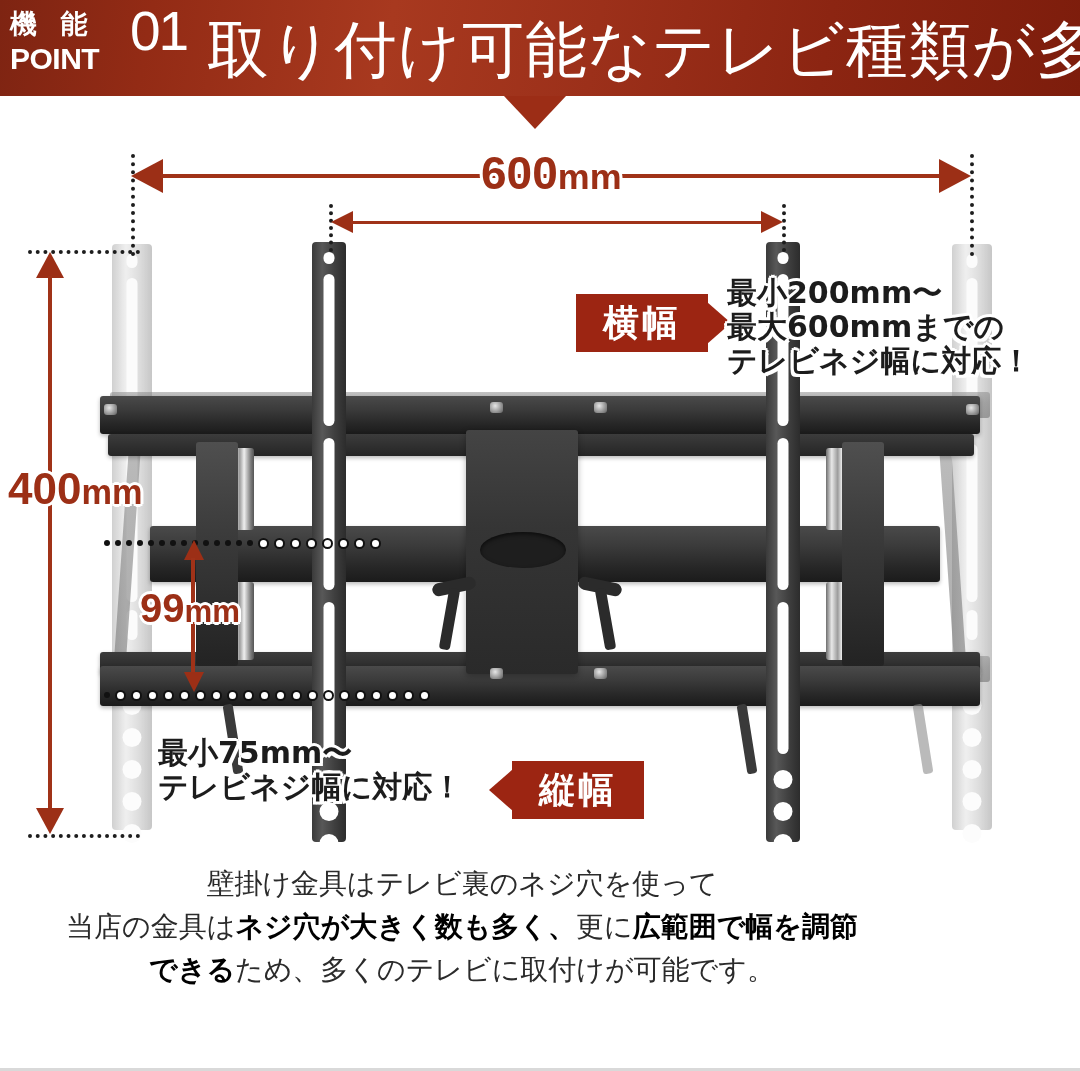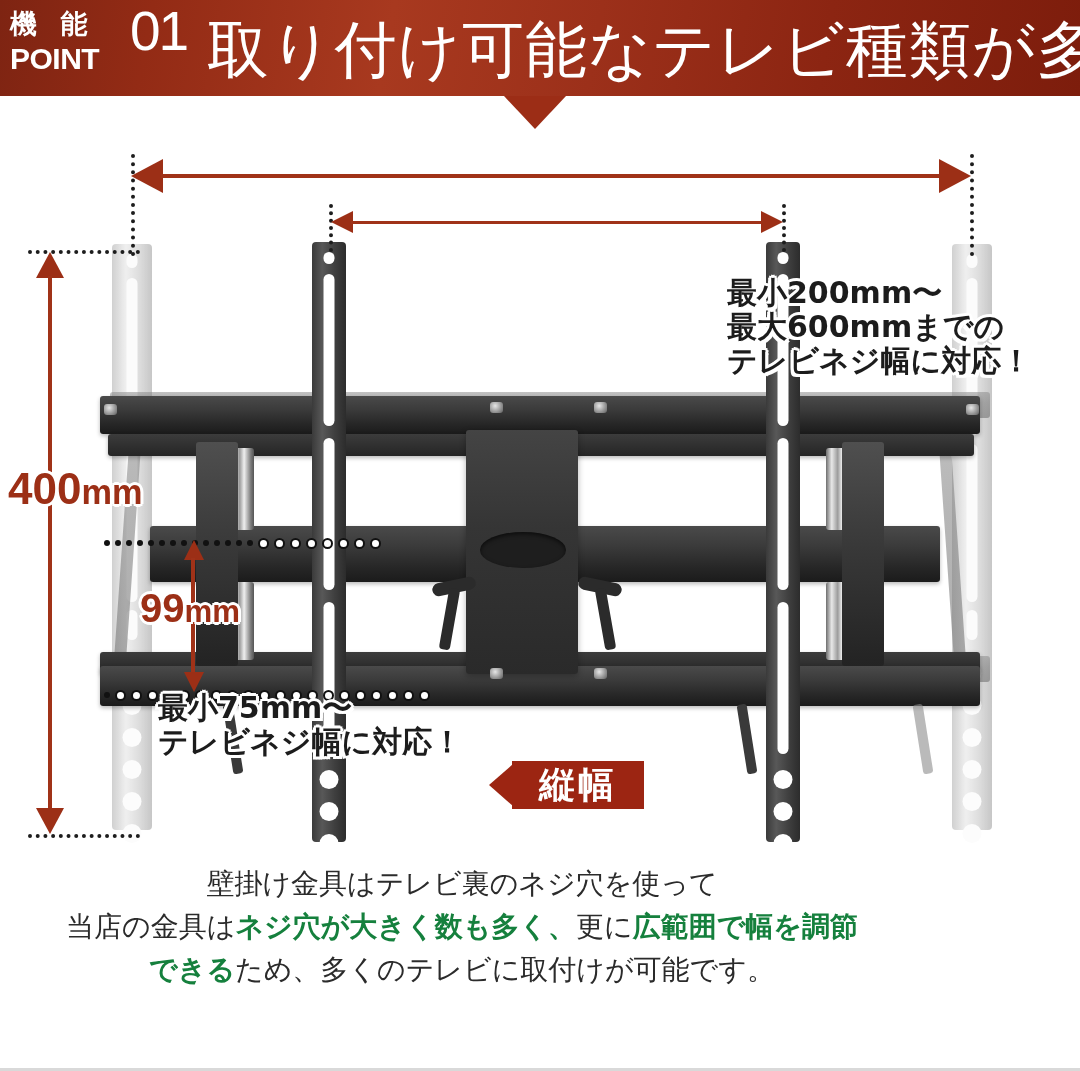--- a/index.html
+++ b/index.html
@@ -234,21 +234,21 @@
 
   
   .para{
     position:absolute;left:0;top:862px;width:924px;
     text-align:center;
     font-family:Liberation Sans, sans-serif;
     font-size:28px;line-height:43px;color:#2b2b2b;
     font-weight:400;
   }
   .para .line{display:block;white-space:nowrap;}
-  .para .hl{color:#15803d;font-weight:700;}
+  .para .hl{color:#000000;font-weight:700;}
 </style>
 </head>
 <body>
 
 <div id="page">
 
   <div class="banner">
     <div class="point-block">
       <div class="point-kinou">機 能</div>
       <div class="point-word">POINT</div>
@@ -348,20 +348,23 @@
     <div class="hw" style="left:918px;top:608px;width:10px;height:70px;background:#8c8c8c;opacity:.6;transform:rotate(-9deg);border-radius:3px;"></div>
 
     <div class="vdots" style="left:131px;top:58px;height:102px;"></div>
     <div class="vdots" style="left:970px;top:58px;height:102px;"></div>
 
     <div class="arrow-h" style="left:131px;top:80px;width:840px;">
       <div class="ahead left" style="left:0;top:-17px;"></div>
       <div class="shaft" style="left:30px;width:780px;top:-2px;"></div>
       <div class="ahead right" style="right:0;top:-17px;"></div>
     </div>
+    <div class="dim-label" style="left:481px;top:50px;font-size:46px;">
+      <span class="num">600</span><span class="unit">mm</span>
+    </div>
 
     <div class="vdots" style="left:329px;top:108px;height:48px;"></div>
     <div class="vdots" style="left:782px;top:108px;height:48px;"></div>
 
     <div class="arrow-h" style="left:331px;top:126px;width:452px;">
       <div class="ahead left-sm" style="left:0;top:-11px;"></div>
       <div class="shaft" style="left:20px;width:412px;top:-1px;height:3px;"></div>
       <div class="ahead right-sm" style="right:0;top:-11px;"></div>
     </div>
 
@@ -427,41 +430,45 @@
 
     <div style="position:absolute;left:184px;top:444px;width:20px;height:152px;">
       <div class="ahead up-sm" style="left:0;top:0;"></div>
       <div style="position:absolute;left:7px;top:18px;width:4px;height:116px;background:#a03218;"></div>
       <div class="ahead down-sm" style="left:0;bottom:0;"></div>
     </div>
     <div class="dim-label" style="left:140px;top:490px;font-size:40px;">
       <span class="num">99</span><span class="unit">mm</span>
     </div>
 
+    <div class="badge right-tip" style="left:576px;top:198px;width:132px;height:58px;font-size:36px;">
+      <span>横幅</span>
+      <span class="tip"></span>
+    </div>
     <div class="callout" style="left:727px;top:180px;">
       <span class="ln">
         <span class="jp">最小200mm〜</span>
       </span>
       <span class="ln">
         <span class="jp">最大600mmまでの</span>
       </span>
       <span class="ln">
         <span class="blk">テレビネジ幅に対応！</span>
       </span>
     </div>
 
-    <div class="callout" style="left:158px;top:595px;">
+    <div class="callout" style="left:158px;top:640px;">
       <span class="ln">
         <span class="jp">最小75mm〜</span>
       </span>
       <span class="ln">
         <span class="blk">テレビネジ幅に対応！</span>
       </span>
     </div>
-    <div class="badge left-tip" style="left:512px;top:665px;width:132px;height:48px;font-size:36px;">
+    <div class="badge left-tip" style="left:512px;top:665px;width:132px;height:58px;font-size:36px;">
       <span>縦幅</span>
       <span class="tip"></span>
     </div>
 
   </div>
 
   <div class="para">
     <span class="line">壁掛け金具はテレビ裏のネジ穴を使って</span>
     <span class="line"><span>当店の金具は</span><span class="hl">ネジ穴が大きく数も多く、</span><span>更に</span><span class="hl">広範囲で幅を調節</span></span>
     <span class="line"><span class="hl">できる</span><span>ため、多くのテレビに取付けが可能です。</span></span>

